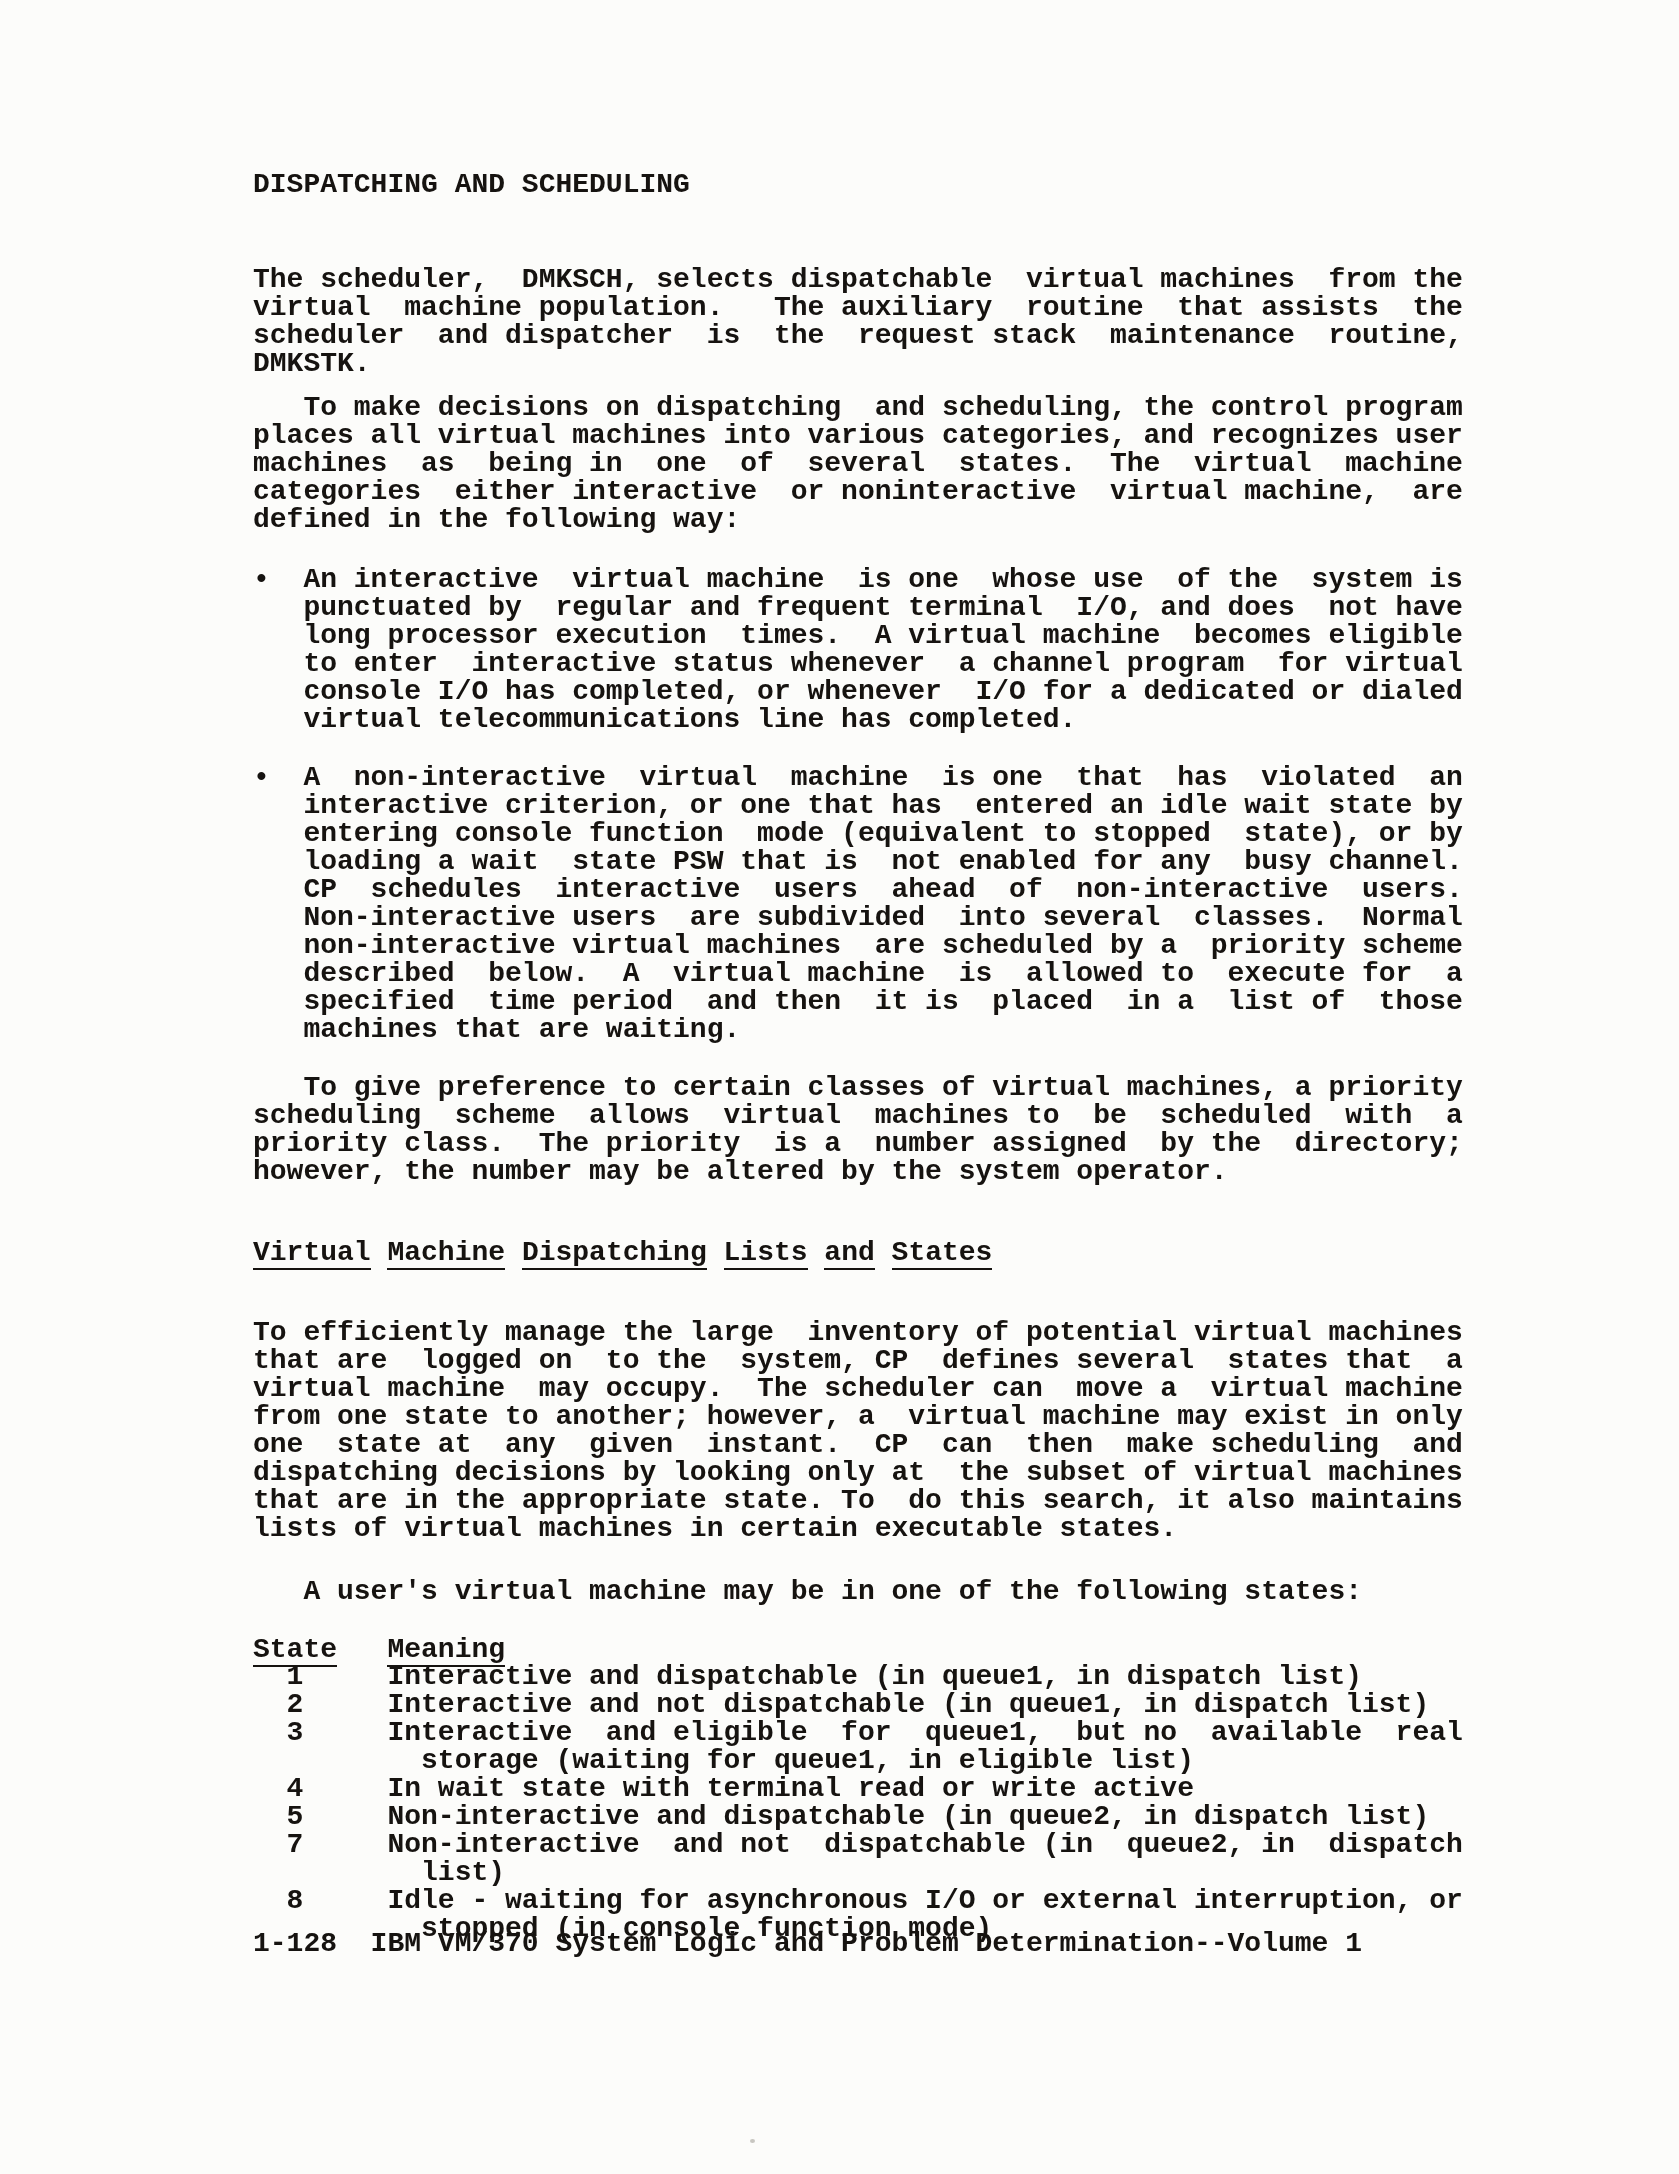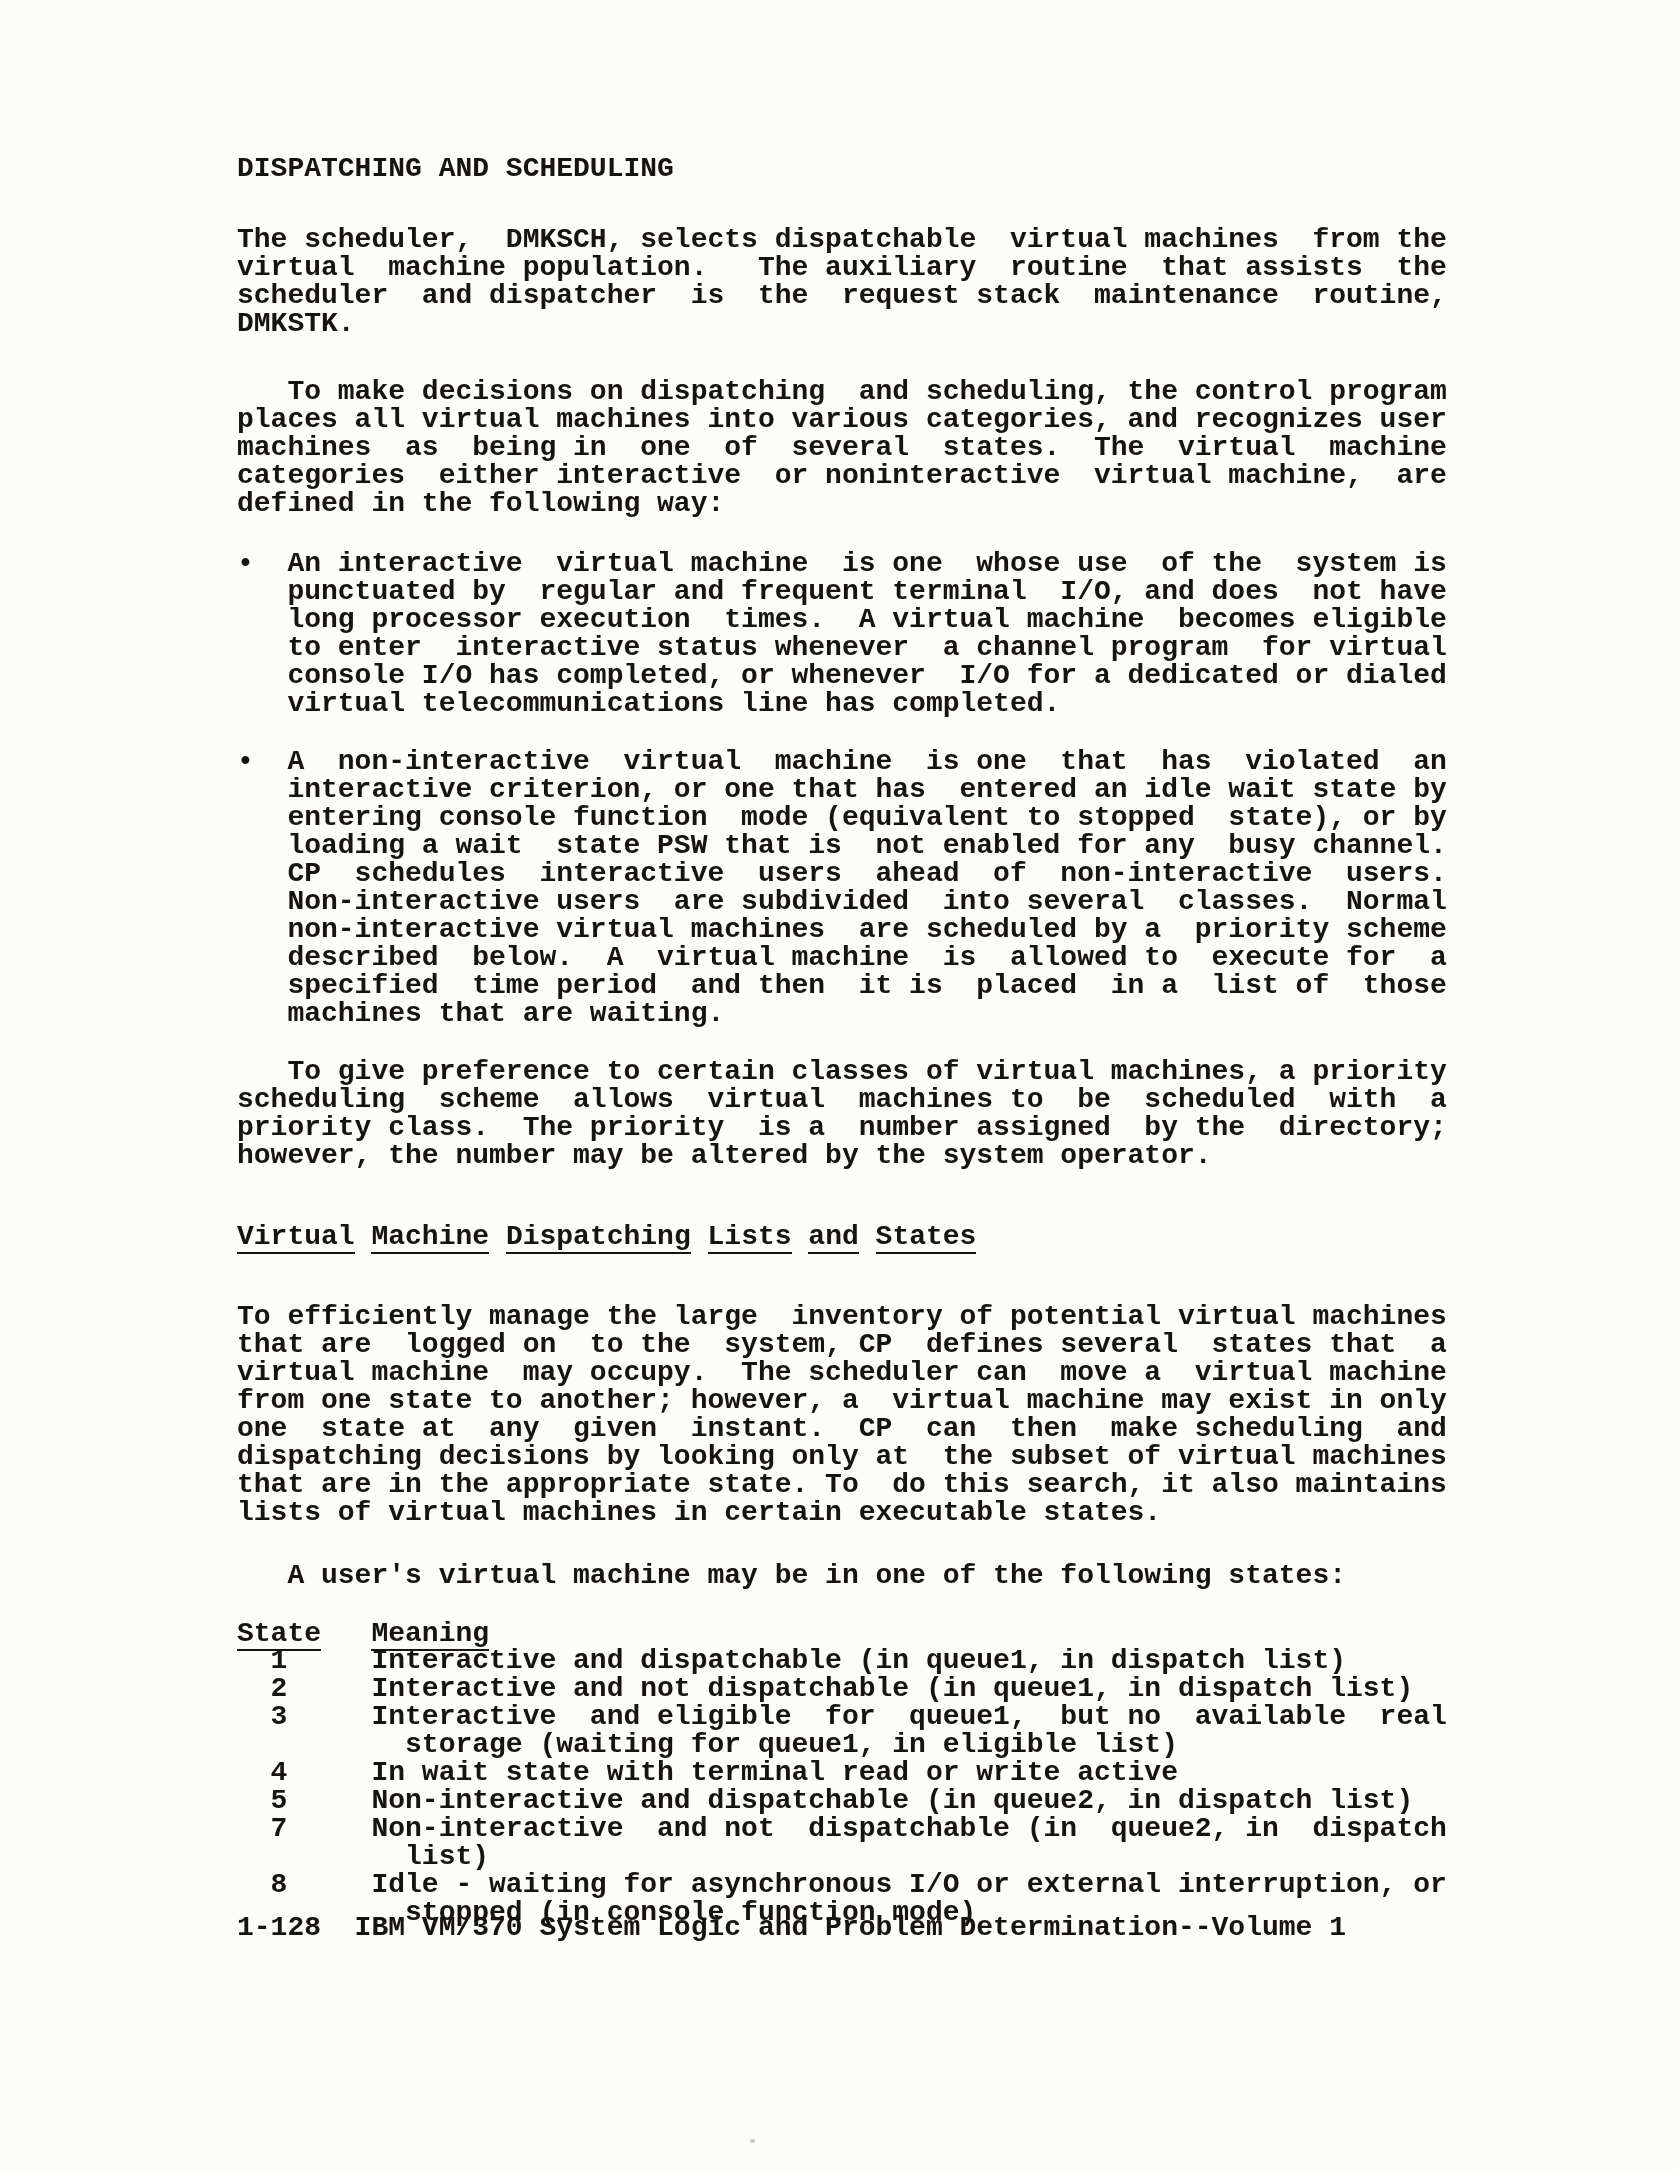--- a/index.html
+++ b/index.html
@@ -9,21 +9,21 @@
   body {
     width: 1680px;
     height: 2174px;
     background: #fcfcfa;
     position: relative;
     overflow: hidden;
   }
   .block {
     position: absolute;
     left: 237px;
-    margin: 0;
+    margin: 16px;
     font-family: "Liberation Mono", "DejaVu Sans Mono", monospace;
     font-weight: 700;
     font-size: 28px;
     line-height: 28px;
     color: #161310;
     white-space: pre;
     letter-spacing: 0;
   }
   .rows-host .block-row {
     position: static;
@@ -46,21 +46,21 @@
     border-radius: 50%;
     background: #b7b4ae;
     opacity: 0.75;
   }
 </style>
 </head>
 <body>
 
 <pre class="block" style="top:155px">DISPATCHING AND SCHEDULING</pre>
 
-<pre class="block" style="top:226px">The scheduler,  DMKSCH, selects dispatchable  virtual machines  from the
+<pre class="block" style="top:250px">The scheduler,  DMKSCH, selects dispatchable  virtual machines  from the
 virtual  machine population.   The auxiliary  routine  that assists  the
 scheduler  and dispatcher  is  the  request stack  maintenance  routine,
 DMKSTK.</pre>
 
 <pre class="block" style="top:378px">   To make decisions on dispatching  and scheduling, the control program
 places all virtual machines into various categories, and recognizes user
 machines  as  being in  one  of  several  states.  The  virtual  machine
 categories  either interactive  or noninteractive  virtual machine,  are
 defined in the following way:</pre>
 

